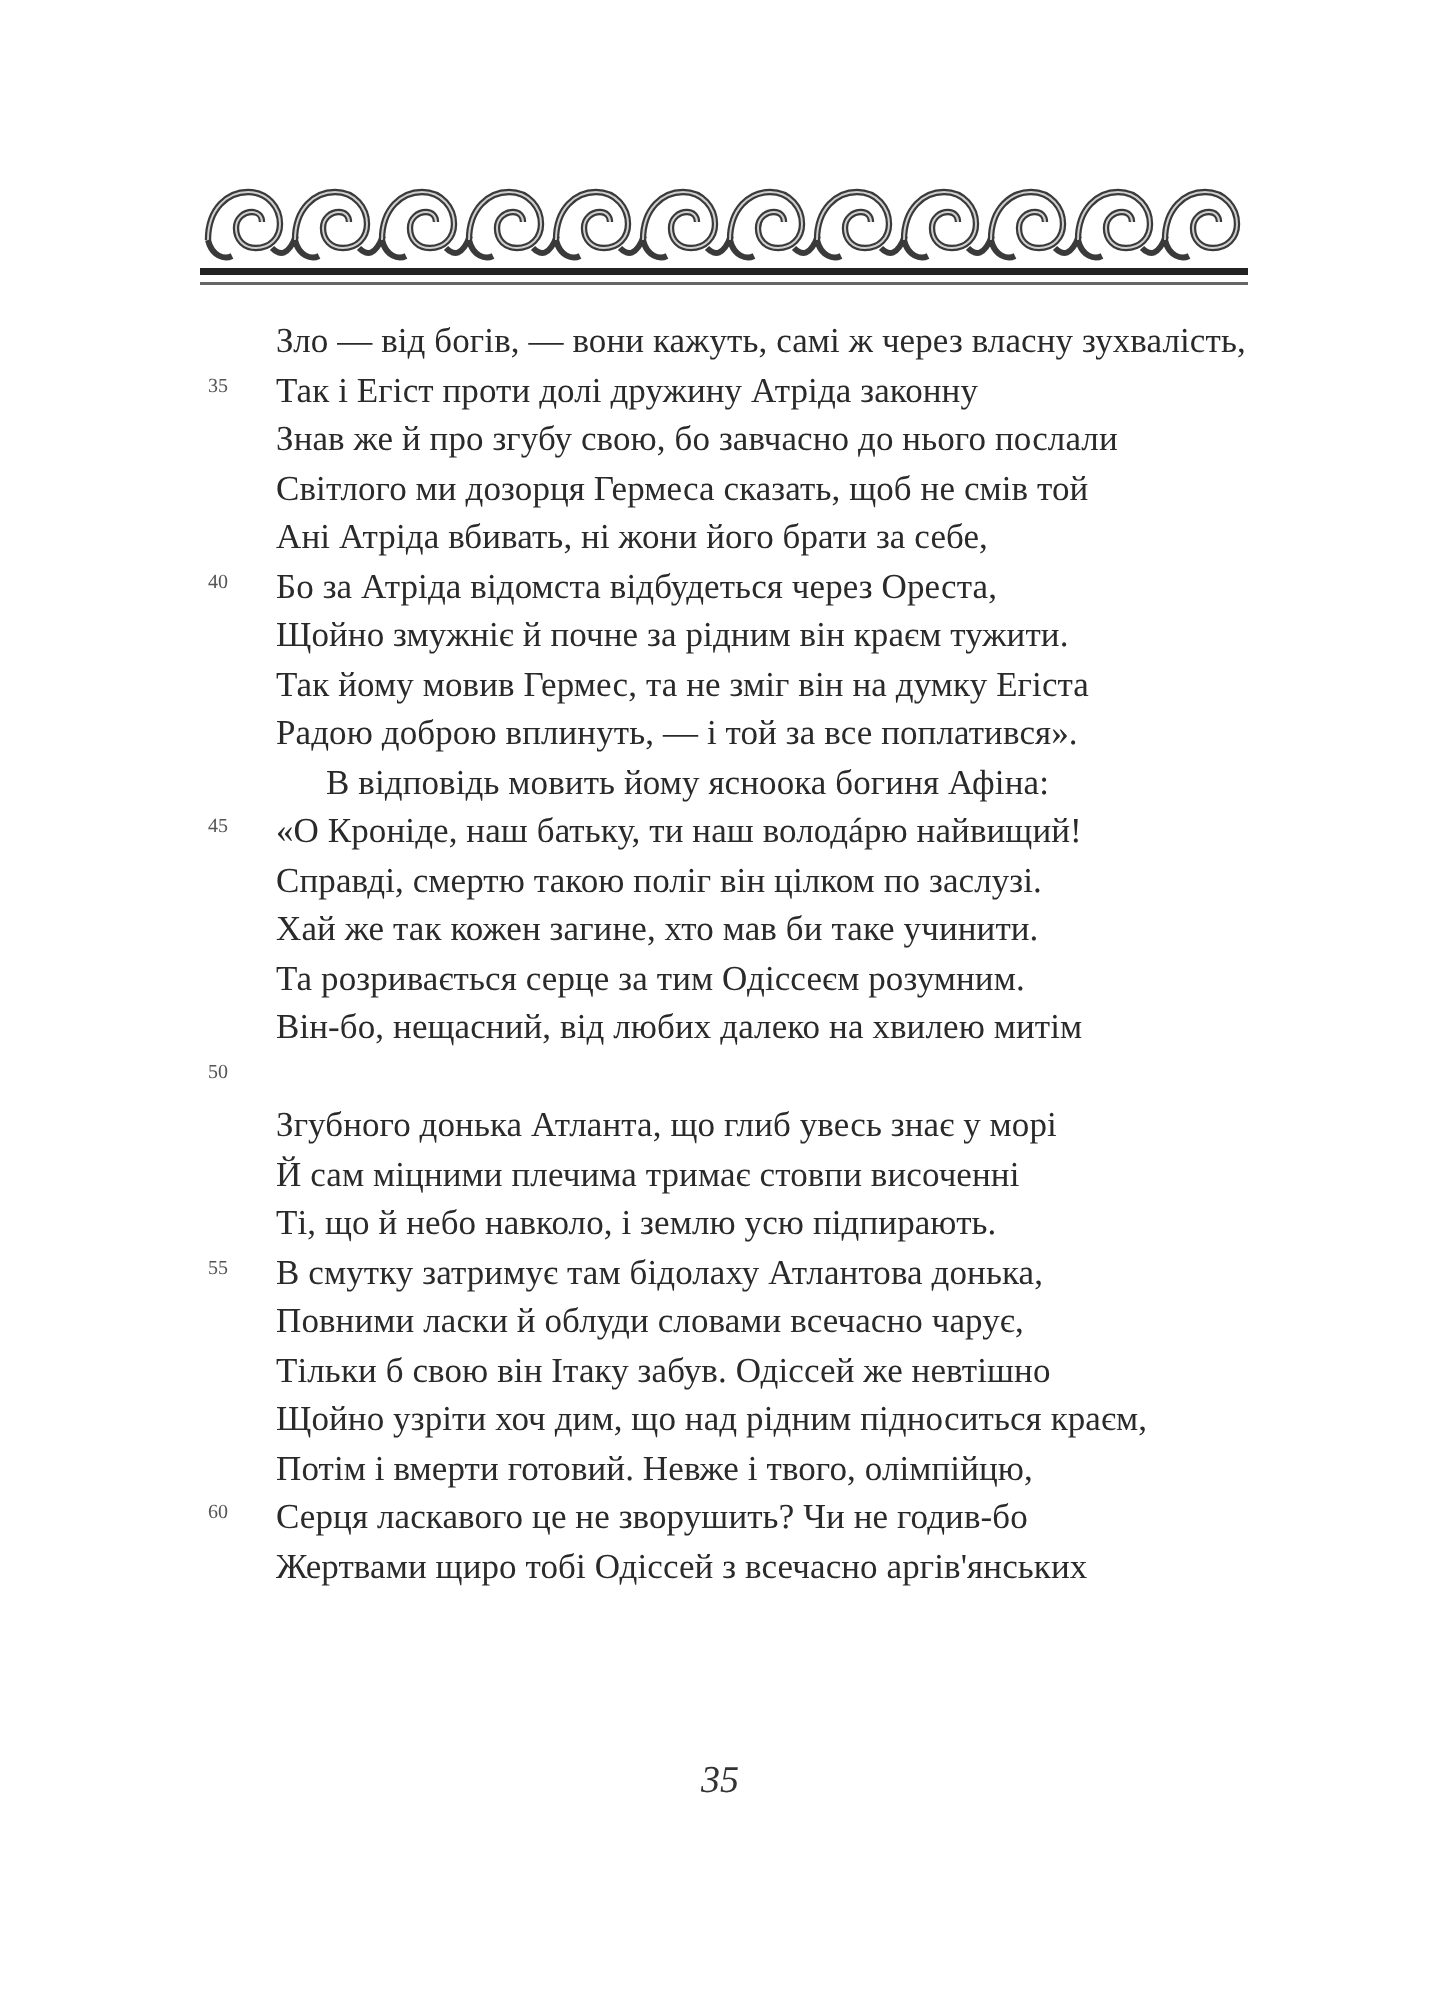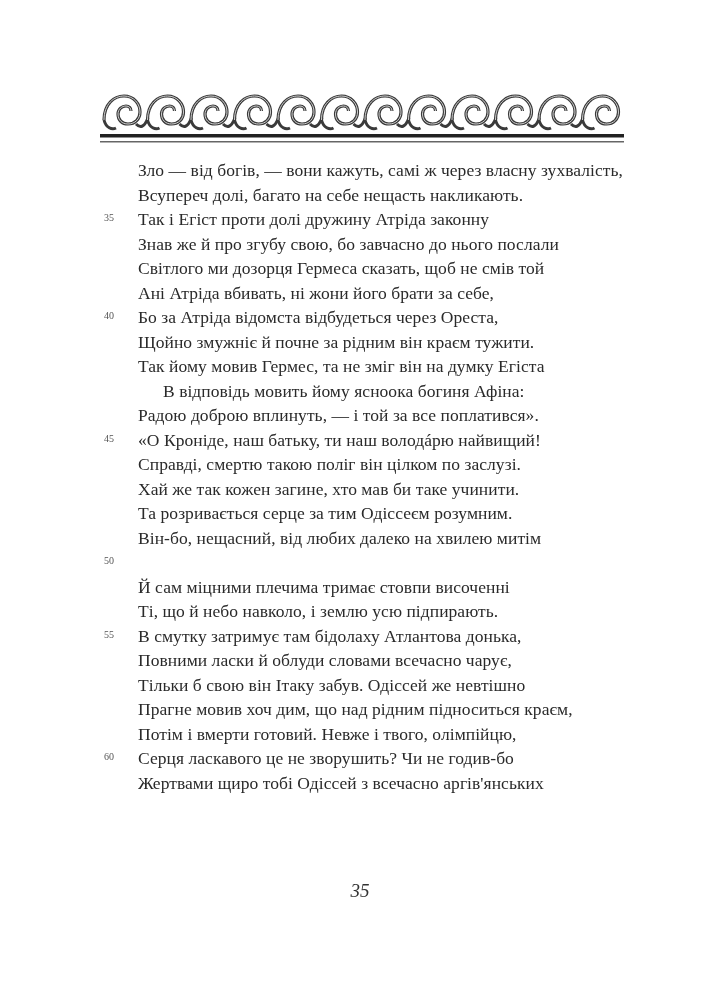--- a/index.html
+++ b/index.html
@@ -77,24 +77,20 @@
     <rect x="0" y="53" width="524" height="1.5" fill="#666"></rect>
   </svg>
 </div>
 
 <div class="verse" id="verse">
     <div class="line">
       <span class="num"></span>
       <span class="txt">Зло — від богів, — вони кажуть, самі ж через власну зухвалість,</span>
     </div>
     <div class="line">
-      <span class="num"></span>
-      <span class="txt">Всупереч долі, багато на себе нещасть накликають.</span>
-    </div>
-    <div class="line">
       <span class="num">35</span>
       <span class="txt">Так і Егіст проти долі дружину Атріда законну</span>
     </div>
     <div class="line">
       <span class="num"></span>
       <span class="txt">Знав же й про згубу свою, бо завчасно до нього послали</span>
     </div>
     <div class="line">
       <span class="num"></span>
       <span class="txt">Світлого ми дозорця Гермеса сказать, щоб не смів той</span>
@@ -108,27 +104,27 @@
       <span class="txt">Бо за Атріда відомста відбудеться через Ореста,</span>
     </div>
     <div class="line">
       <span class="num"></span>
       <span class="txt">Щойно змужніє й почне за рідним він краєм тужити.</span>
     </div>
     <div class="line">
       <span class="num"></span>
       <span class="txt">Так йому мовив Гермес, та не зміг він на думку Егіста</span>
     </div>
+    <div class="line">
+      <span class="num"></span>
+      <span class="txt">Радою доброю вплинуть, — і той за все поплатився».</span>
+    </div>
     <div class="line indent">
       <span class="num"></span>
       <span class="txt">В відповідь мовить йому ясноока богиня Афіна:</span>
-    </div>
-    <div class="line">
-      <span class="num"></span>
-      <span class="txt">Радою доброю вплинуть, — і той за все поплатився».</span>
     </div>
     <div class="line">
       <span class="num">45</span>
       <span class="txt">«О Кроніде, наш батьку, ти наш володáрю найвищий!</span>
     </div>
     <div class="line">
       <span class="num"></span>
       <span class="txt">Справді, смертю такою поліг він цілком по заслузі.</span>
     </div>
     <div class="line">
@@ -141,41 +137,45 @@
     </div>
     <div class="line">
       <span class="num"></span>
       <span class="txt">Він-бо, нещасний, від любих далеко на хвилею митім</span>
     </div>
     <div class="line">
       <span class="num">50</span>
     </div>
     <div class="line">
       <span class="num"></span>
+      <span class="txt">Згубного донька Атланта, що глиб увесь знає у морі</span>
+    </div>
+    <div class="line">
+      <span class="num"></span>
       <span class="txt">Й сам міцними плечима тримає стовпи височенні</span>
     </div>
     <div class="line">
       <span class="num"></span>
       <span class="txt">Ті, що й небо навколо, і землю усю підпирають.</span>
     </div>
     <div class="line">
       <span class="num">55</span>
       <span class="txt">В смутку затримує там бідолаху Атлантова донька,</span>
     </div>
     <div class="line">
       <span class="num"></span>
       <span class="txt">Повними ласки й облуди словами всечасно чарує,</span>
     </div>
     <div class="line">
       <span class="num"></span>
       <span class="txt">Тільки б свою він Ітаку забув. Одіссей же невтішно</span>
     </div>
     <div class="line">
       <span class="num"></span>
-      <span class="txt">Прагне мовив хоч дим, що над рідним підноситься краєм,</span>
+      <span class="txt">Щойно узріти хоч дим, що над рідним підноситься краєм,</span>
     </div>
     <div class="line">
       <span class="num"></span>
       <span class="txt">Потім і вмерти готовий. Невже і твого, олімпійцю,</span>
     </div>
     <div class="line">
       <span class="num">60</span>
       <span class="txt">Серця ласкавого це не зворушить? Чи не годив-бо</span>
     </div>
     <div class="line">

